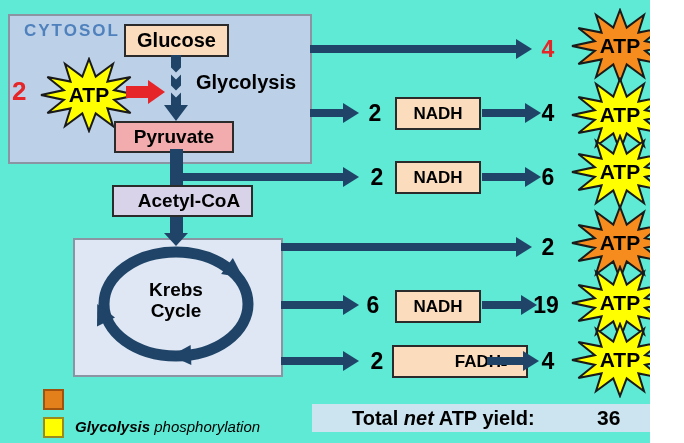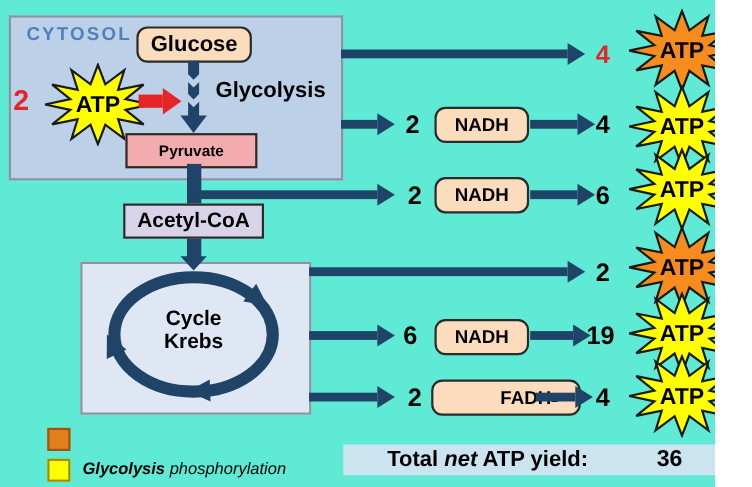--- a/index.html
+++ b/index.html
@@ -7,25 +7,25 @@
     position:relative;width:650px;height:443px;background:#5eead4;overflow:hidden;
     font-family:"Liberation Sans","DejaVu Sans",sans-serif;color:#000;
   }
   
   .region{position:absolute;border:2px solid #8b94a3;}
   .cytosol{left:8px;top:14px;width:300px;height:146px;background:#BCD0E8;}
   .krebs-box{left:73px;top:238px;width:206px;height:135px;background:#DEE7F3;}
   .region-label{position:absolute;left:14px;top:5px;font-weight:bold;font-size:17px;letter-spacing:2px;color:#4F81BD;}
   
   .box{position:absolute;border:2px solid #2b2b2b;display:flex;align-items:center;justify-content:center;font-weight:bold;}
-  .peach{background:#FBDCBD;border-radius:10px;}
+  .peach{background:#FBDCBD;}
   .pink{background:#F2ACAE;}
-  .lav{background:#D9D3E9;}
+  .lav{background:#D9D3E9;padding-left:13px;}
   .glucose{left:124px;top:24px;width:101px;height:29px;font-size:20px;}
-  .pyruvate{left:114px;top:121px;width:116px;height:28px;font-size:14px;text-align:center;}
+  .pyruvate{left:114px;top:121px;width:116px;height:28px;font-size:19px;text-align:center;}
   .acetyl{left:112px;top:185px;width:124px;height:28px;font-size:19px;}
   .carrier{width:82px;height:29px;font-size:17px;}
   .carrier sub{font-size:11px;}
   
   .harrow{position:absolute;height:8px;background:#1F4468;}
   .harrow .head{position:absolute;right:-16px;top:-6px;width:0;height:0;
     border-left:16px solid #1F4468;border-top:10px solid transparent;border-bottom:10px solid transparent;}
   
   .vbar{position:absolute;width:13px;background:#1F4468;}
   .vhead{position:absolute;width:0;height:0;border-top:13px solid #1F4468;
@@ -68,22 +68,22 @@
   </div>
 
   <div class="region krebs-box"></div>
   <svg style="position:absolute;left:73px;top:238px;" width="206" height="135" viewBox="0 0 206 135">
     <ellipse cx="103" cy="66" rx="72" ry="52" fill="none" stroke="#1F4468" stroke-width="11"></ellipse>
     <polygon points="0,-10 20,0 0,10" fill="#1F4468" transform="translate(154,28) rotate(36)"></polygon>
     <polygon points="0,-10 20,0 0,10" fill="#1F4468" transform="translate(118,117) rotate(178)"></polygon>
     <polygon points="0,-10 20,0 0,10" fill="#1F4468" transform="translate(33,84) rotate(244)"></polygon>
   </svg>
   <div class="krebs-text">
+    <div>Krebs</div>
     <div>Cycle</div>
-    <div>Krebs</div>
   </div>
 
   <div class="box peach glucose">
     <span>Glucose</span>
   </div>
 
   <svg style="position:absolute;left:163px;top:55px;" width="26" height="68" viewBox="0 0 26 68">
     <rect x="8" y="0" width="10" height="52" fill="#1F4468"></rect>
     <polygon points="1,50 25,50 13,66" fill="#1F4468"></polygon>
     <path d="M4,12 L13,21 L22,12" stroke="#BCD0E8" stroke-width="5" fill="none"></path>

